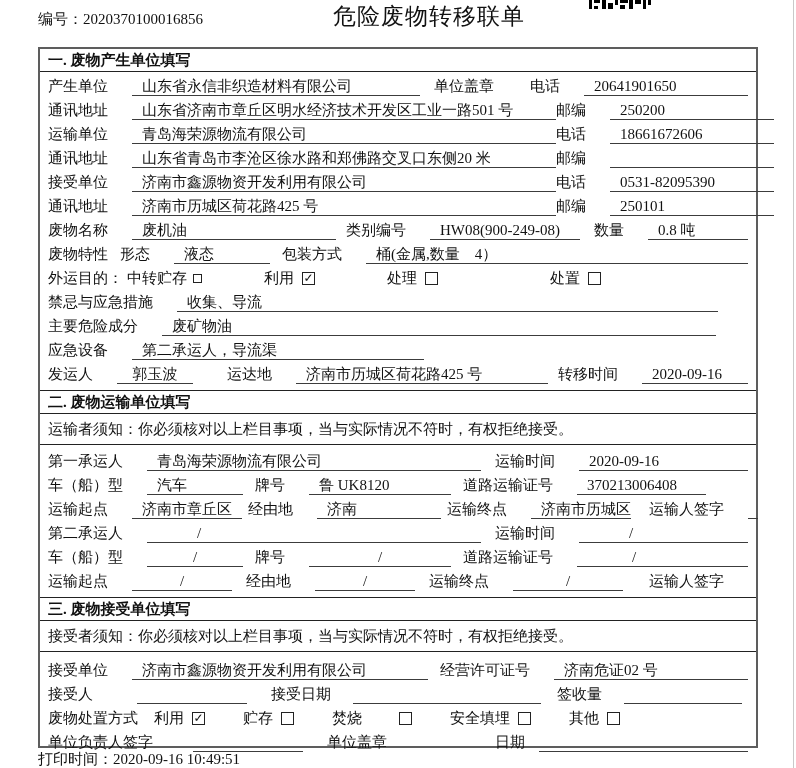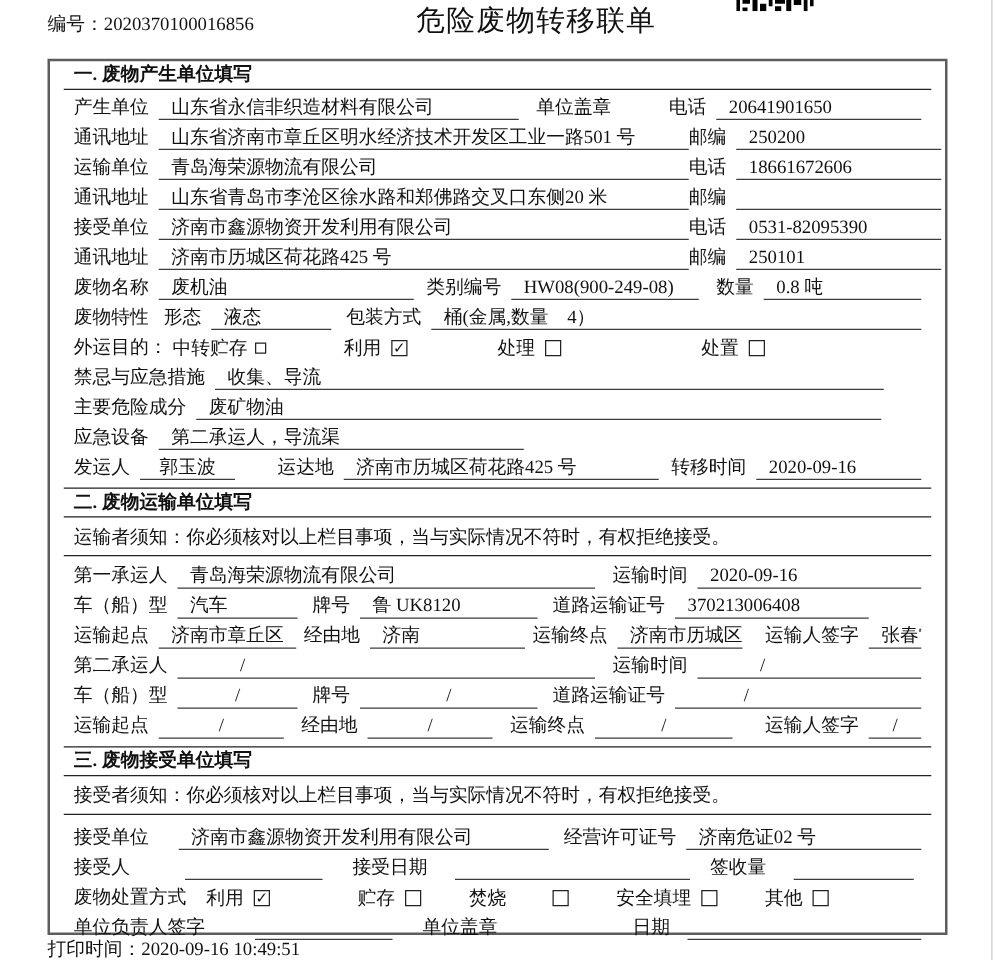--- a/index.html
+++ b/index.html
@@ -5,31 +5,31 @@
   html,body{margin:0;padding:0;background:#ffffff;}
   body{font-family:"Liberation Serif","DejaVu Serif",serif;color:#111;}
   .page{position:relative;width:796px;height:768px;background:#fff;overflow:hidden;}
   .page-edge{position:absolute;right:2px;top:0;bottom:0;width:1px;background:#c9c9c9;}
 
   .serial{position:absolute;left:38px;top:10px;font-size:15px;white-space:nowrap;}
   .doc-title{position:absolute;left:333px;top:1px;margin:0;font-size:23px;font-weight:400;letter-spacing:1px;white-space:nowrap;}
   .qr{position:absolute;left:589px;top:0;width:62px;height:9px;}
 
   .form{position:absolute;left:38px;top:47px;width:720px;height:701px;box-sizing:border-box;
-        border:2px solid #5d5d5d;padding:0 19px;display:flex;flex-direction:column;}
+        border:2px solid #5d5d5d;padding:0 8px;display:flex;flex-direction:column;}
 
   .sec-h{font-size:15px;font-weight:700;margin:0 -8px;padding:3px 0 2px 8px;
          border-top:1px solid #222;border-bottom:1px solid #222;height:17px;line-height:17px;flex:none;}
   .sec-h.first{border-top:none;}
   .notice{font-size:15px;margin:0 -8px;padding:6px 0 5px 8px;border-bottom:1px solid #222;flex:none;white-space:nowrap;}
 
   .r{display:flex;align-items:flex-end;height:24px;flex:none;}
   .r.sp{margin-bottom:6px;}
   .lbl{font-size:15px;white-space:nowrap;flex:none;line-height:19px;}
-  .fld{border-bottom:1px solid #3c3c3c;font-size:15px;height:19px;line-height:19px;margin-left:8px;
+  .fld{border-bottom:1px solid #3c3c3c;font-size:15px;height:19px;line-height:19px;margin-left:24px;
        padding-left:10px;white-space:nowrap;overflow:hidden;flex:none;box-sizing:border-box;}
   .fld.c{text-align:center;padding-left:0;}
   .grow{flex:1 1 auto;}
   .rgt{margin-left:auto;}
 
   .opts{display:flex;align-items:center;height:19px;}
   .opt{display:inline-flex;align-items:center;font-size:15px;white-space:nowrap;}
   .cb{display:inline-block;box-sizing:border-box;width:13px;height:13px;border:1px solid #222;margin-left:8px;
       font-size:12px;line-height:11px;text-align:center;color:#111;}
   .cb.small{width:9px;height:9px;margin-left:6px;}
@@ -249,21 +249,21 @@
       <span class="fld grow" style="margin-left:22px;margin-right:6px"></span>
     </div>
 
     <div class="r">
       <span class="lbl">废物处置方式</span>
       <span class="opts disposal-opts" style="margin-left:16px">
           <span class="opt" style="margin-right: 38px;">
             <span>利用</span>
             <span class="cb">✓</span>
           </span>
-          <span class="opt" style="margin-right: 38px; margin-left: 32px;">
+          <span class="opt" style="margin-right: 38px;">
             <span>贮存</span>
             <span class="cb"></span>
           </span>
           <span class="opt" style="margin-right: 38px; gap: 29px;">
             <span>焚烧</span>
             <span class="cb"></span>
           </span>
           <span class="opt" style="margin-right: 38px;">
             <span>安全填埋</span>
             <span class="cb"></span>

